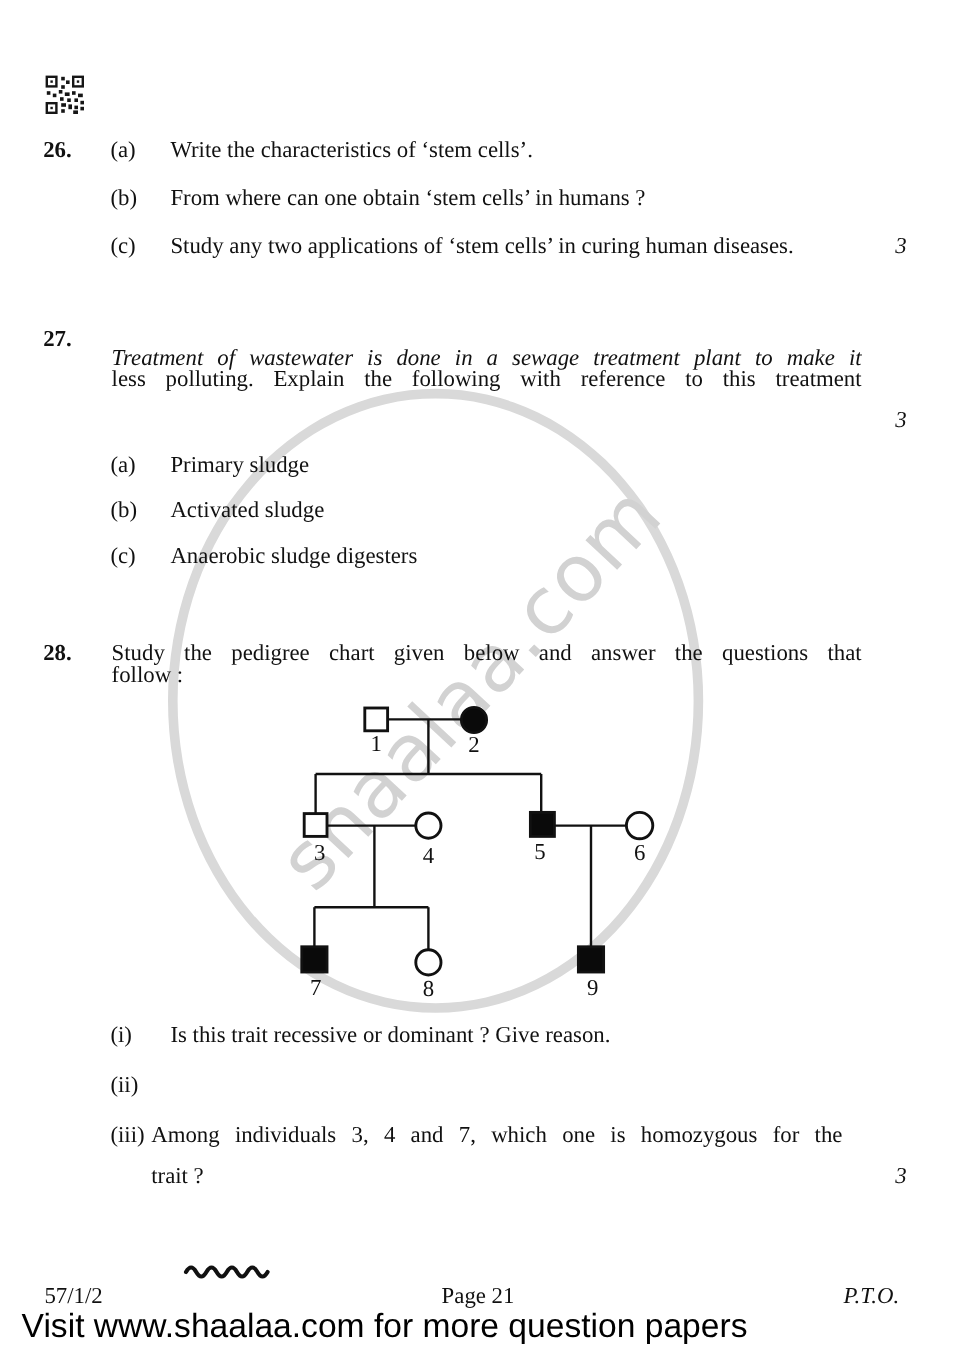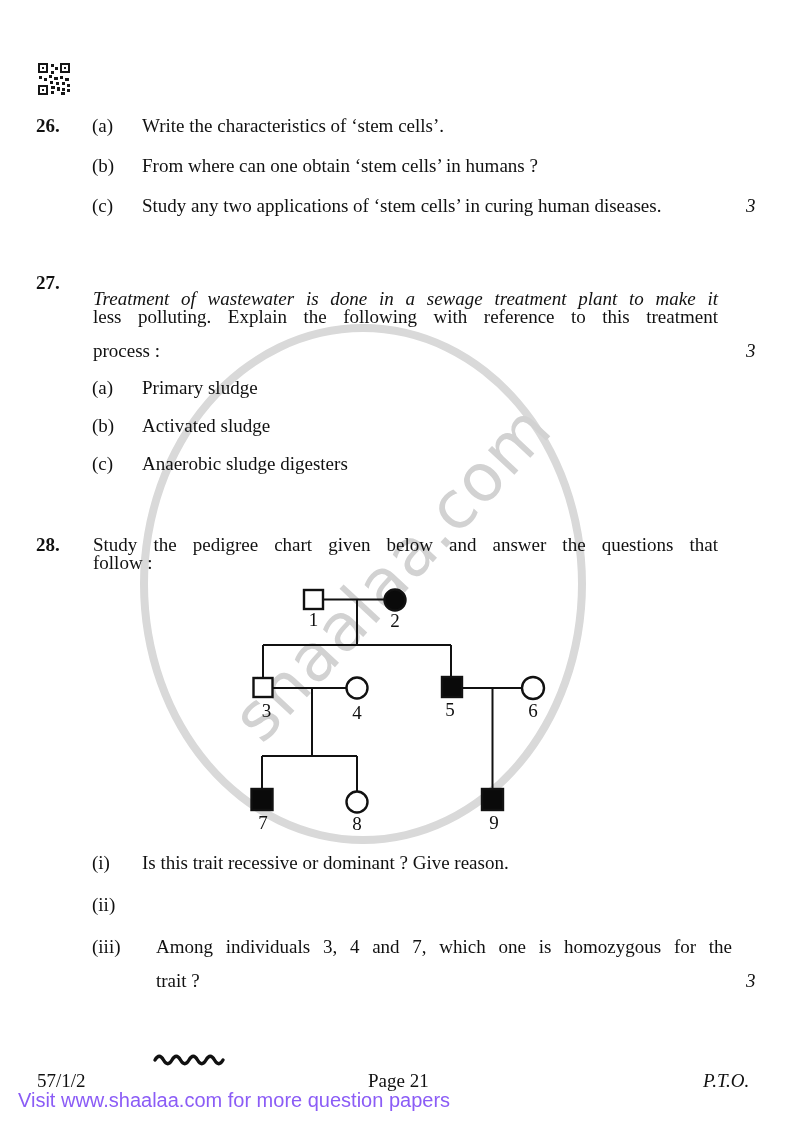--- a/index.html
+++ b/index.html
@@ -33,36 +33,36 @@
     white-space: nowrap;
     z-index: 0;
   }
   
   .content { position: absolute; inset: 0; z-index: 1; }
   .abs { position: absolute; }
   .qnum { position: absolute; left: 36px; font-weight: bold; font-size: 19px; line-height: 22px; }
   .plabel { position: absolute; left: 92px; font-size: 19px; line-height: 22px; }
   .ptext { position: absolute; left: 142px; font-size: 19px; line-height: 22px; white-space: nowrap; }
   .para { position: absolute; left: 93px; width: 625px; font-size: 19px; line-height: 22px; }
-  .para3 { position: absolute; left: 156px; width: 576px; font-size: 19px; line-height: 22px; }
+  .para3 { position: absolute; left: 126px; width: 576px; font-size: 19px; line-height: 22px; }
   .just { text-align: justify; text-align-last: justify; white-space: normal; }
   .marks { position: absolute; left: 746px; font-style: italic; font-size: 19px; line-height: 22px; }
   
   .pedigree-svg { position: absolute; left: 240px; top: 585px; }
   .ped-line { stroke: #111; stroke-width: 2; fill: none; }
   .ped-open { stroke: #111; stroke-width: 2.4; fill: #ffffff; }
   .ped-filled { stroke: #111; stroke-width: 2.4; fill: #0a0a0a; }
   .ped-label { font-family: "Liberation Serif", serif; font-size: 19px; fill: #111; }
   
   .footer-item { position: absolute; font-size: 19px; line-height: 22px; margin-top: 24px; }
   .pto { font-style: italic; }
   .visit-line {
     position: absolute; left: 18px; top: 1089px;
     font-family: "Liberation Sans", sans-serif;
-    font-size: 20px; color: #8b5cf6; white-space: nowrap;
+    font-size: 28px; color: #000000; white-space: nowrap;
   }
 </style>
 </head>
 <body>
 
 <div class="page">
 
   <div class="wm-ring"></div>
   <div class="wm-text">shaalaa.com</div>
 
@@ -110,21 +110,20 @@
     <div class="plabel" style="top:155px;">(b)</div>
     <div class="ptext" style="top:155px;">From where can one obtain ‘stem cells’ in humans ?</div>
 
     <div class="plabel" style="top:195px;">(c)</div>
     <div class="ptext" style="top:195px;">Study any two applications of ‘stem cells’ in curing human diseases.</div>
     <div class="marks" style="top:195px;">3</div>
 
     <div class="qnum" style="top:272px;">27.</div>
     <div class="para just" style="top:288px;font-style:italic;">Treatment of wastewater is done in a sewage treatment plant to make it</div>
     <div class="para just" style="top:306px;">less polluting. Explain the following with reference to this treatment</div>
-    <div class="para" style="top:340px;">process :</div>
     <div class="marks" style="top:340px;">3</div>
 
     <div class="plabel" style="top:377px;">(a)</div>
     <div class="ptext" style="top:377px;">Primary sludge</div>
 
     <div class="plabel" style="top:415px;">(b)</div>
     <div class="ptext" style="top:415px;">Activated sludge</div>
 
     <div class="plabel" style="top:453px;">(c)</div>
     <div class="ptext" style="top:453px;">Anaerobic sludge digesters</div>

